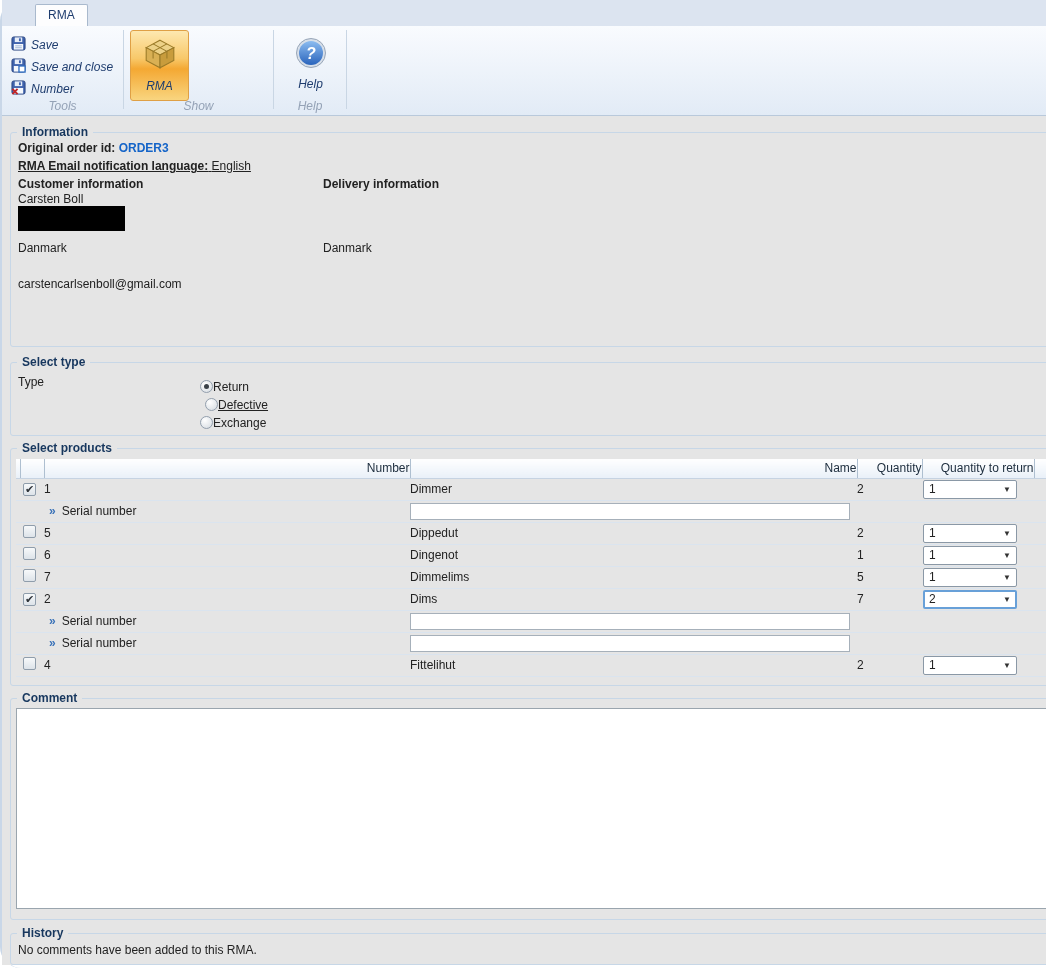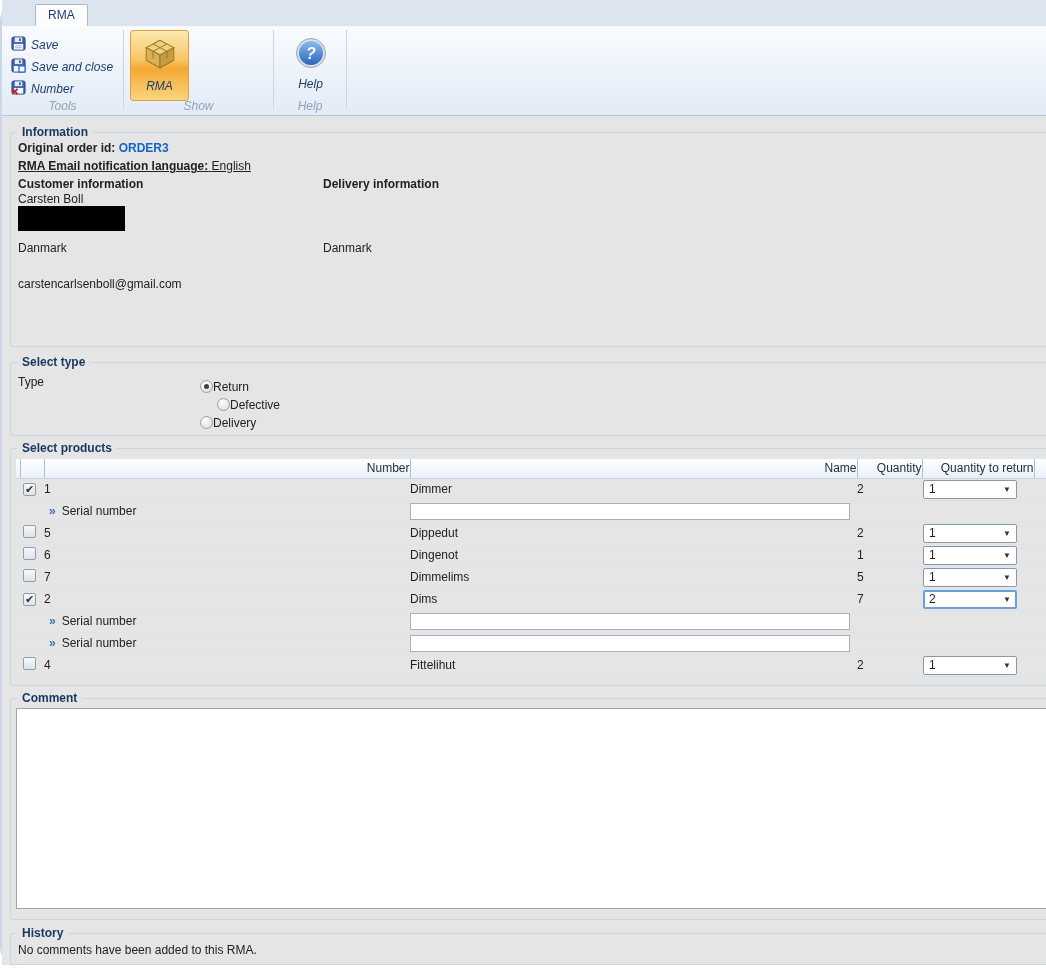--- a/index.html
+++ b/index.html
@@ -194,27 +194,27 @@
     </fieldset>
 
     <fieldset id="fs-type">
       <legend>Select type</legend>
       <div class="fs-body">
         <div class="abs" style="left:7px; top:6px;">Type</div>
         <div class="radio-row" style="left:189px; top:10px;">
           <span class="radio selected"></span>
           <span>Return</span>
         </div>
-        <div class="radio-row" style="left:206px; top:28px;">
+        <div class="radio-row" style="left:194px; top:28px;text-decoration:underline;">
           <span class="radio"></span>
           <span>Defective</span>
         </div>
         <div class="radio-row" style="left:189px; top:46px;">
           <span class="radio"></span>
-          <span>Delivery</span>
+          <span>Exchange</span>
         </div>
       </div>
     </fieldset>
 
     <fieldset id="fs-products">
       <legend>Select products</legend>
       <div class="fs-body">
         <table class="products">
           <colgroup>
             <col style="width:4px">

